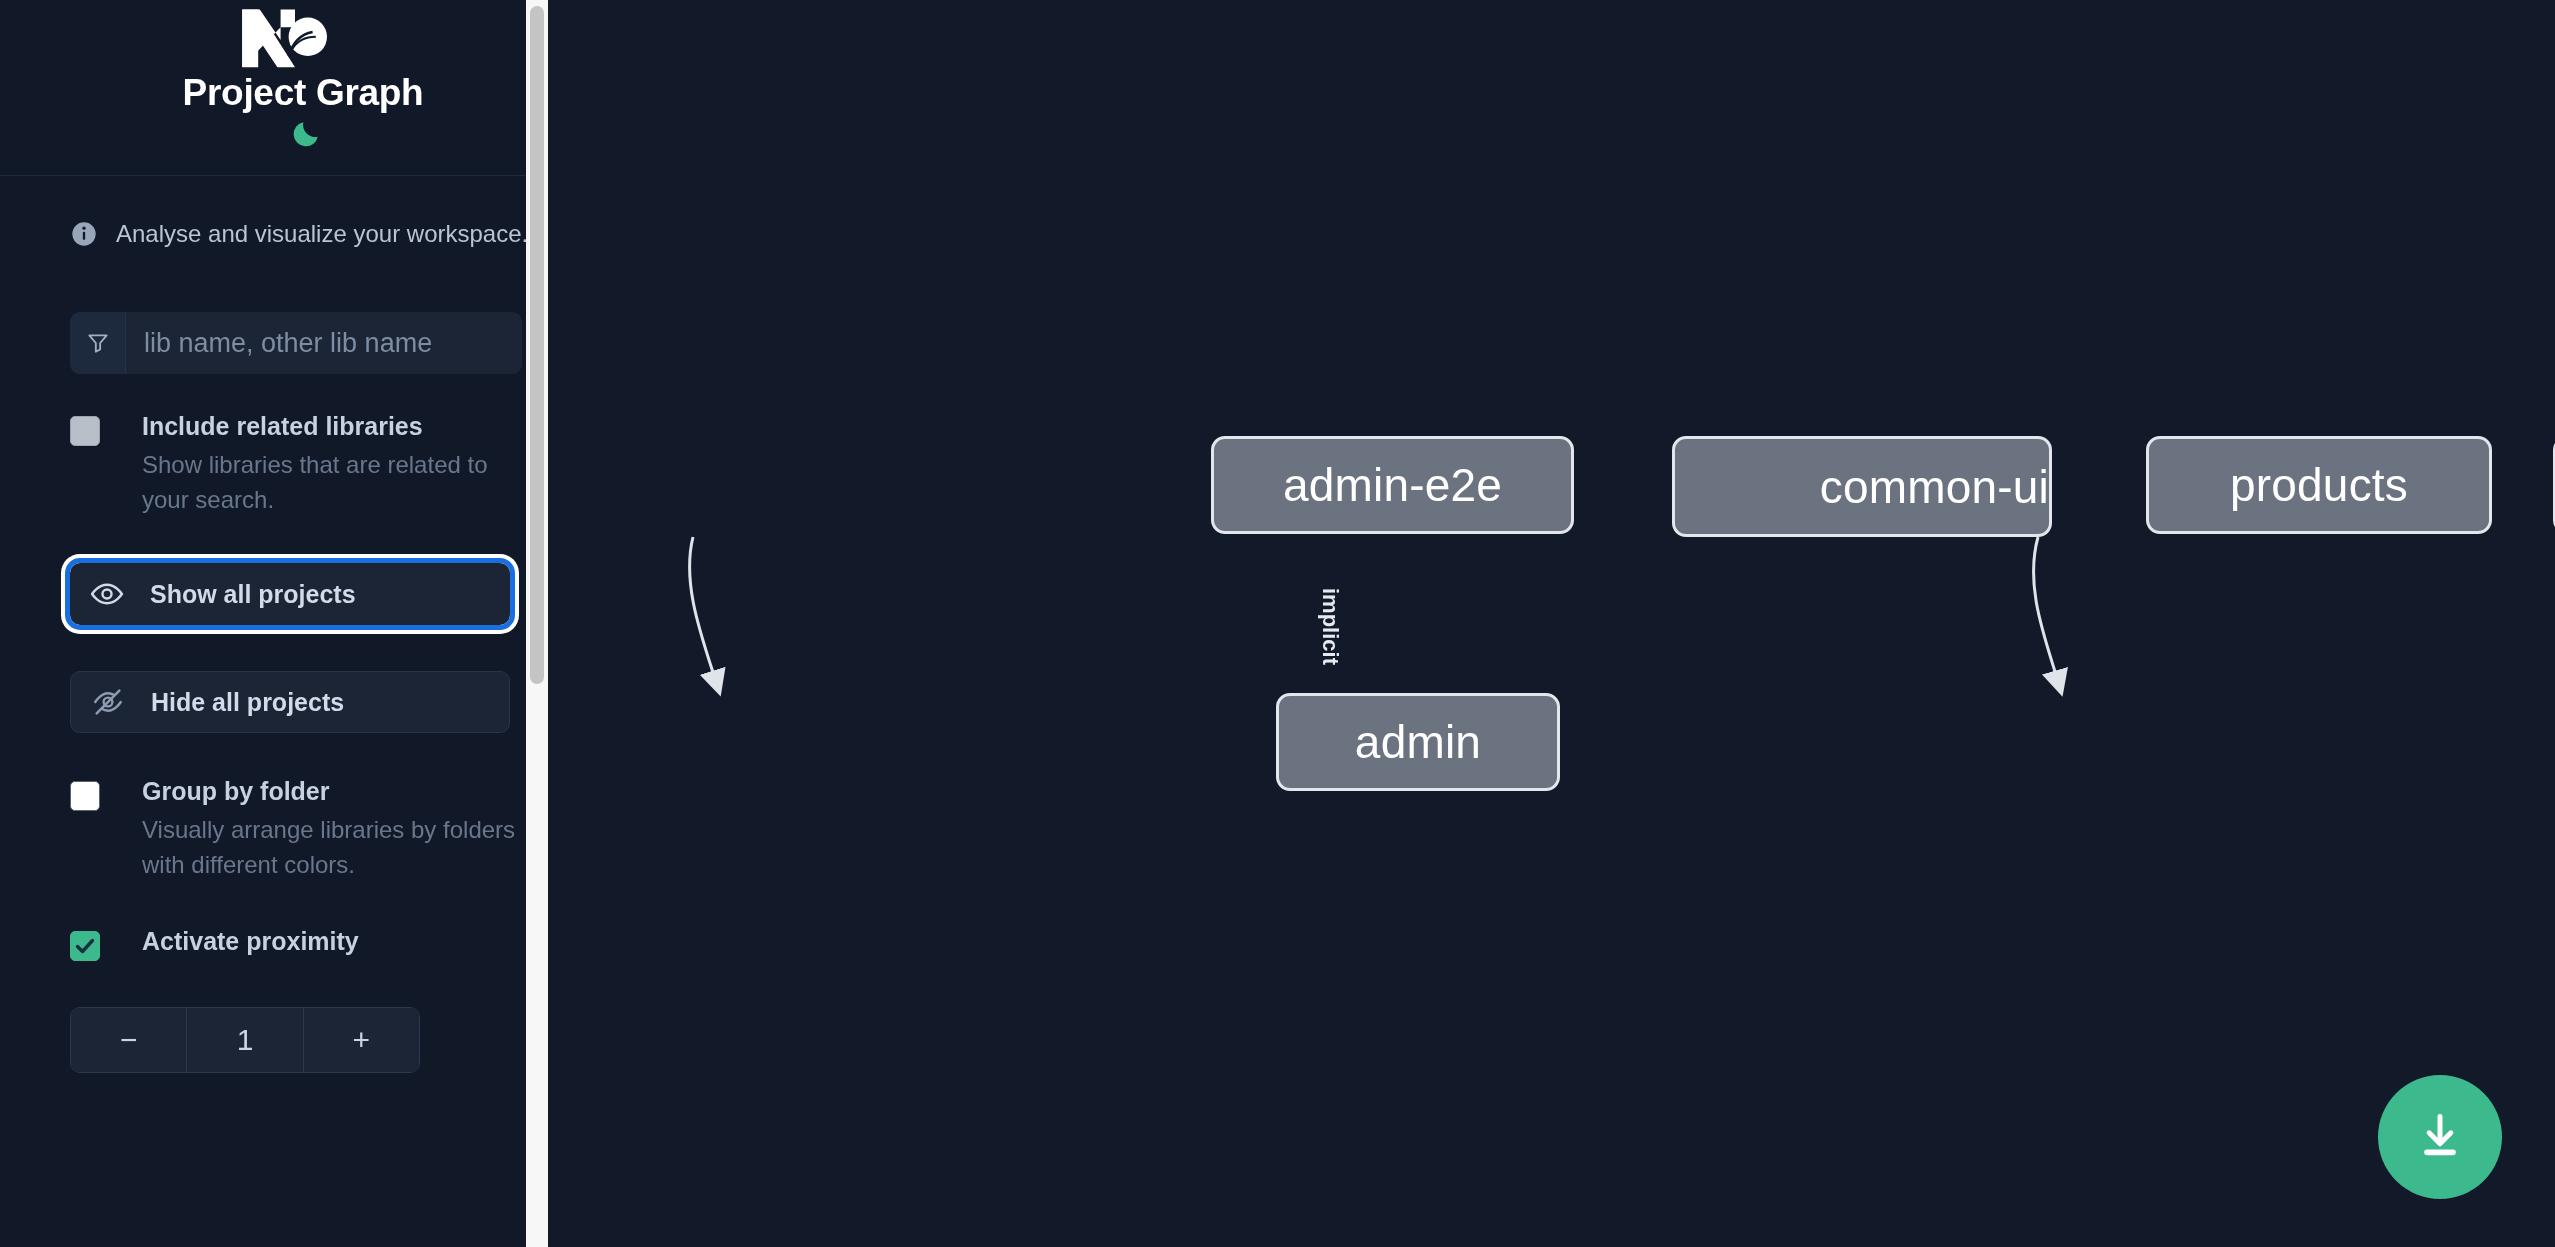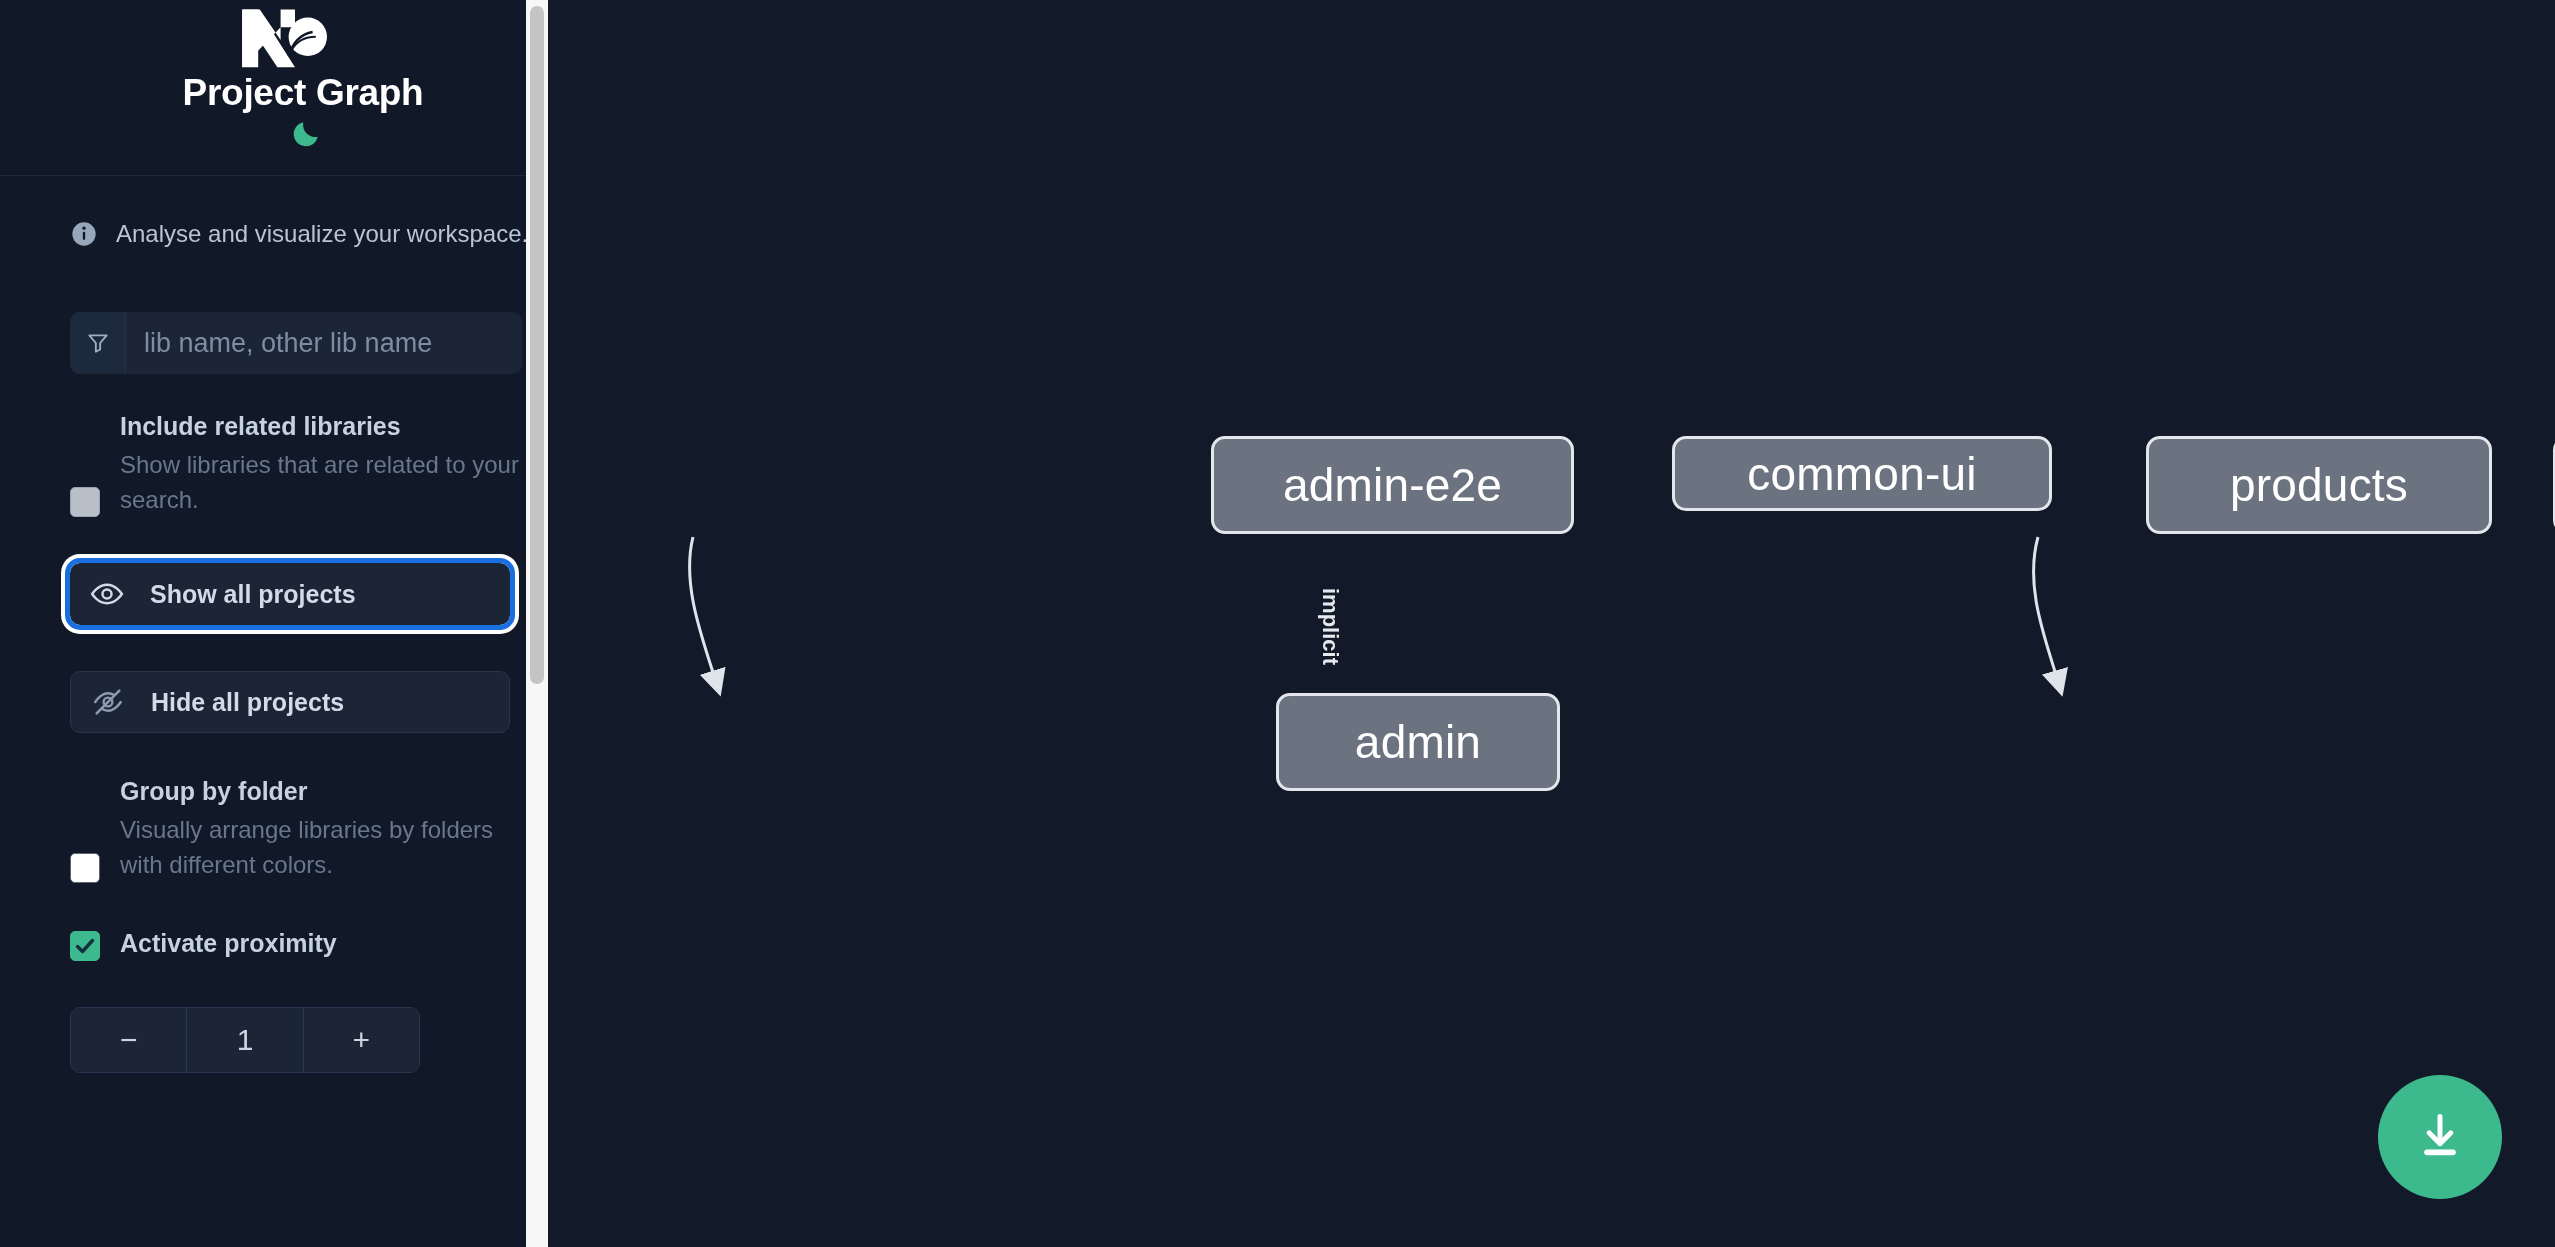--- a/index.html
+++ b/index.html
@@ -67,21 +67,21 @@
   .filter-input {
     flex: 1 1 auto; border: 0; outline: none;
     background: #1b2536;
     color: #cbd5e1; font-size: 27px;
     font-family: "Liberation Sans", sans-serif;
     padding: 0 18px;
   }
   .filter-input::placeholder { color: #7e8da3; }
 
   
-  .check-row { display: flex; align-items: flex-end; }
+  .check-row { display: flex; align-items: flex-start; gap: 22px; }
   .check-row.first { margin-top: 36px; }
   .check-row.spaced { margin-top: 42px; }
   .cbox {
     flex: 0 0 30px; width: 30px; height: 30px;
     border-radius: 5px; margin-top: 6px;
     cursor: pointer;
   }
   .cbox.grey { background: #b8bfc9; border: 1px solid #9aa3af; }
   .cbox.white { background: #ffffff; border: 1px solid #5b6472; }
   .cbox.green {
@@ -295,21 +295,21 @@
           <path d="M0,0 L9,4.5 L0,9 z" fill="#dfe4ea"></path>
         </marker>
       </defs>
       <path d="M145 537 C 133 585, 155 640, 170 688" fill="none" stroke="#dfe4ea" stroke-width="3" marker-end="url(#ah)"></path>
       <path d="M1490 537 C 1476 588, 1498 640, 1512 688" fill="none" stroke="#dfe4ea" stroke-width="3" marker-end="url(#ah)"></path>
     </svg>
 
     <div class="node" style="left:663px; top:436px; width:363px; height:98px;">
       <span>admin-e2e</span>
     </div>
-    <div class="node" style="left:1124px; top:436px; width:380px; height:75px;">
+    <div class="node" style="left:1124px; top:436px; width:380px; height:101px;justify-content:flex-end;">
       <span>common-ui</span>
     </div>
     <div class="node" style="left:1598px; top:436px; width:346px; height:98px;">
       <span>products</span>
     </div>
     <div class="node" style="left:2005px; top:436px; width:340px; height:98px;">
       
     </div>
     <div class="node" style="left:728px; top:693px; width:284px; height:98px;">
       <span>admin</span>

